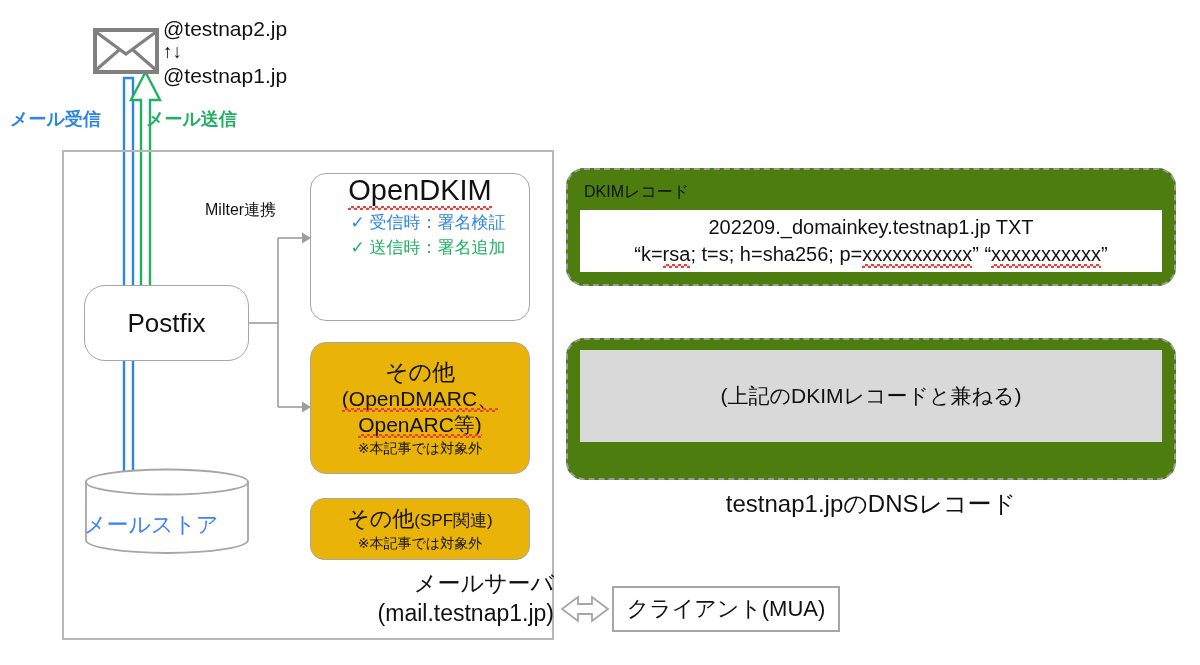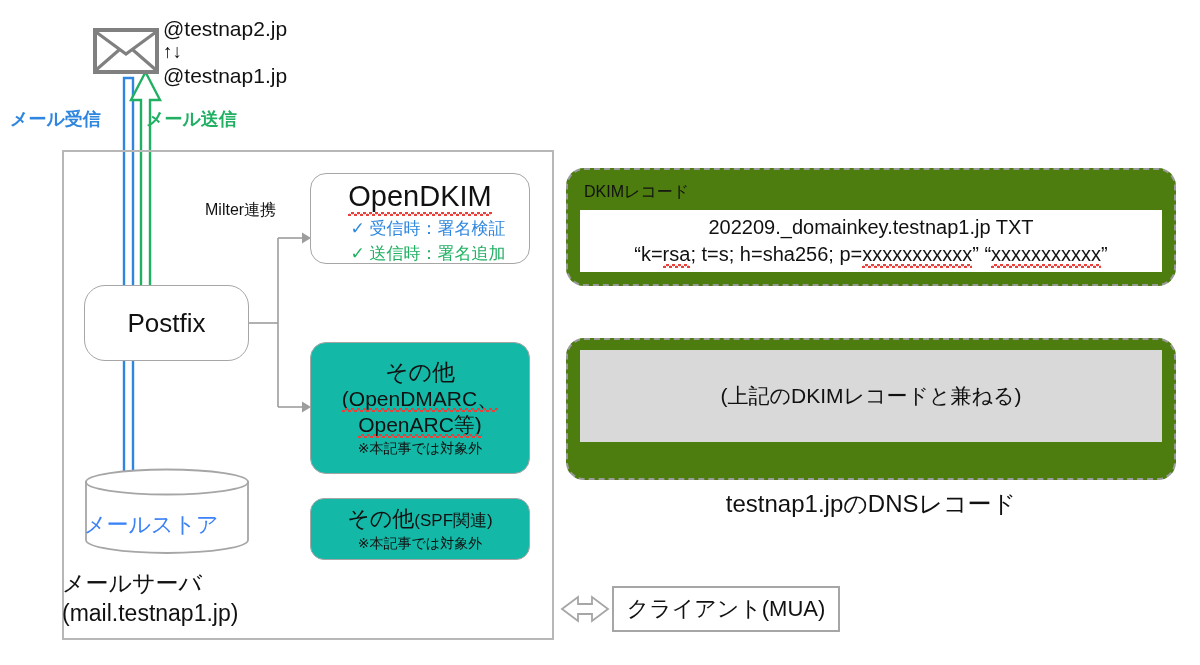--- a/index.html
+++ b/index.html
@@ -60,32 +60,31 @@
     box-sizing: border-box;
     border: 1px solid #a6a6a6;
     border-radius: 21px;
     background: #ffffff;
     display: flex;
     flex-direction: column;
     align-items: center;
     justify-content: center;
     text-align: center;
   }
-  .rbox.gray { background: #14b8a6; }
+  .rbox.gray { background: #eab308; }
 
   .postfix {
     left: 84px; top: 285px; width: 165px; height: 76px;
   }
   .postfix .t { font-size: 26px; }
 
   .opendkim {
-    left: 310px; top: 173px; width: 220px; height: 91px;
+    left: 310px; top: 173px; width: 220px; height: 148px;
     border-radius: 16px;
     justify-content: flex-start;
-    padding-top: 6px;
   }
   .opendkim .title {
     font-size: 29px;
     position: relative;
     display: inline-block;
     padding-bottom: 2px;
   }
   .squiggle {
     position: absolute;
     left: 0; right: 0; bottom: -1px;
@@ -144,21 +143,21 @@
   
   .milter {
     left: 205px; top: 200px;
     font-size: 16px;
     white-space: nowrap;
   }
 
   
   .server-caption {
     left: 62px; top: 568px; width: 492px;
-    text-align: left;
+    text-align: right;
     font-size: 23px;
     line-height: 30px;
   }
 
   
   .client-box {
     left: 612px; top: 586px; width: 228px; height: 46px;
     border: 2px solid #a6a6a6;
     box-sizing: border-box;
     background: #fff;

